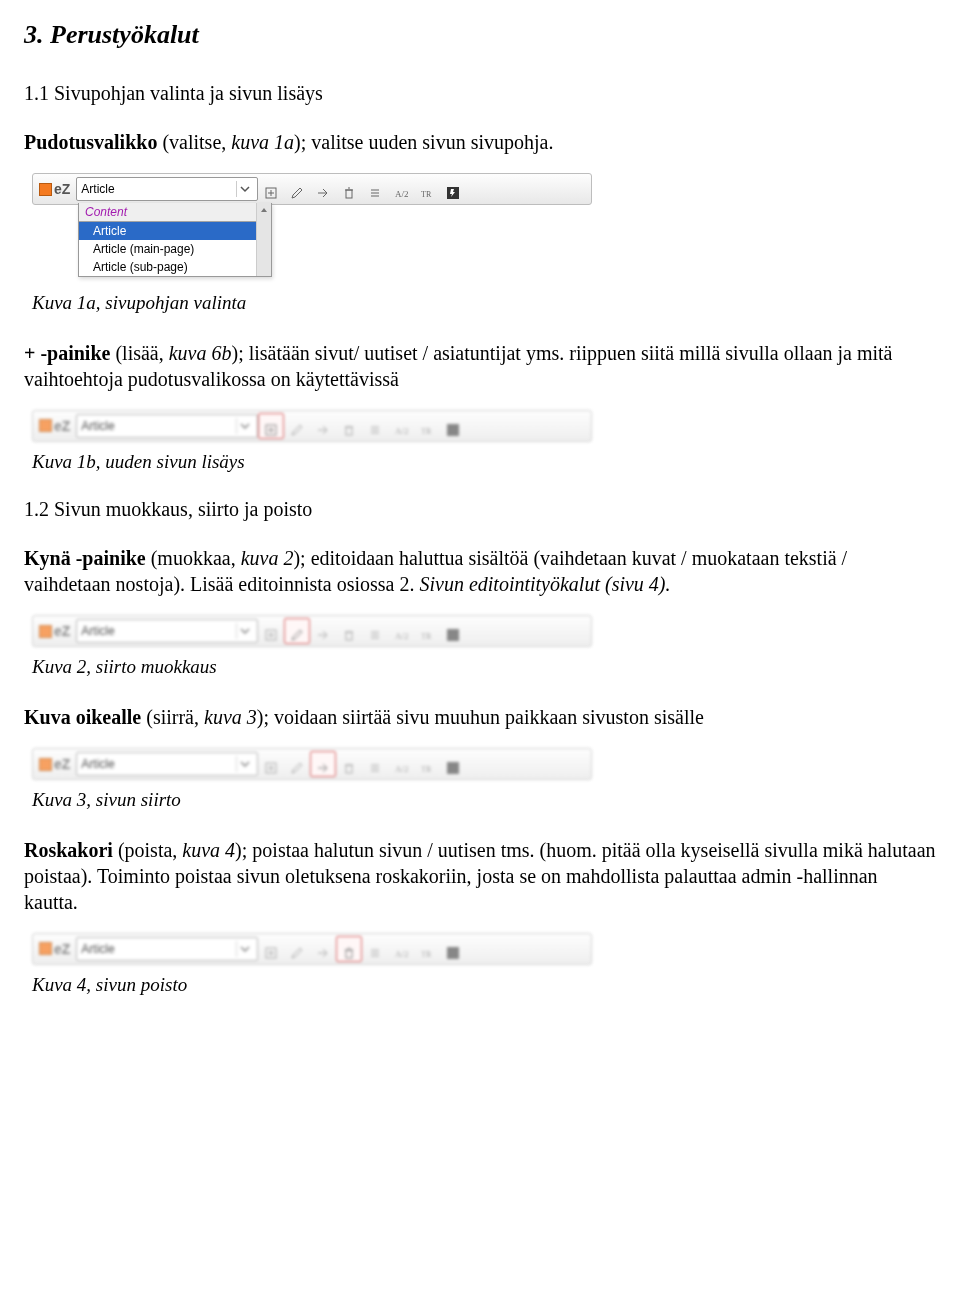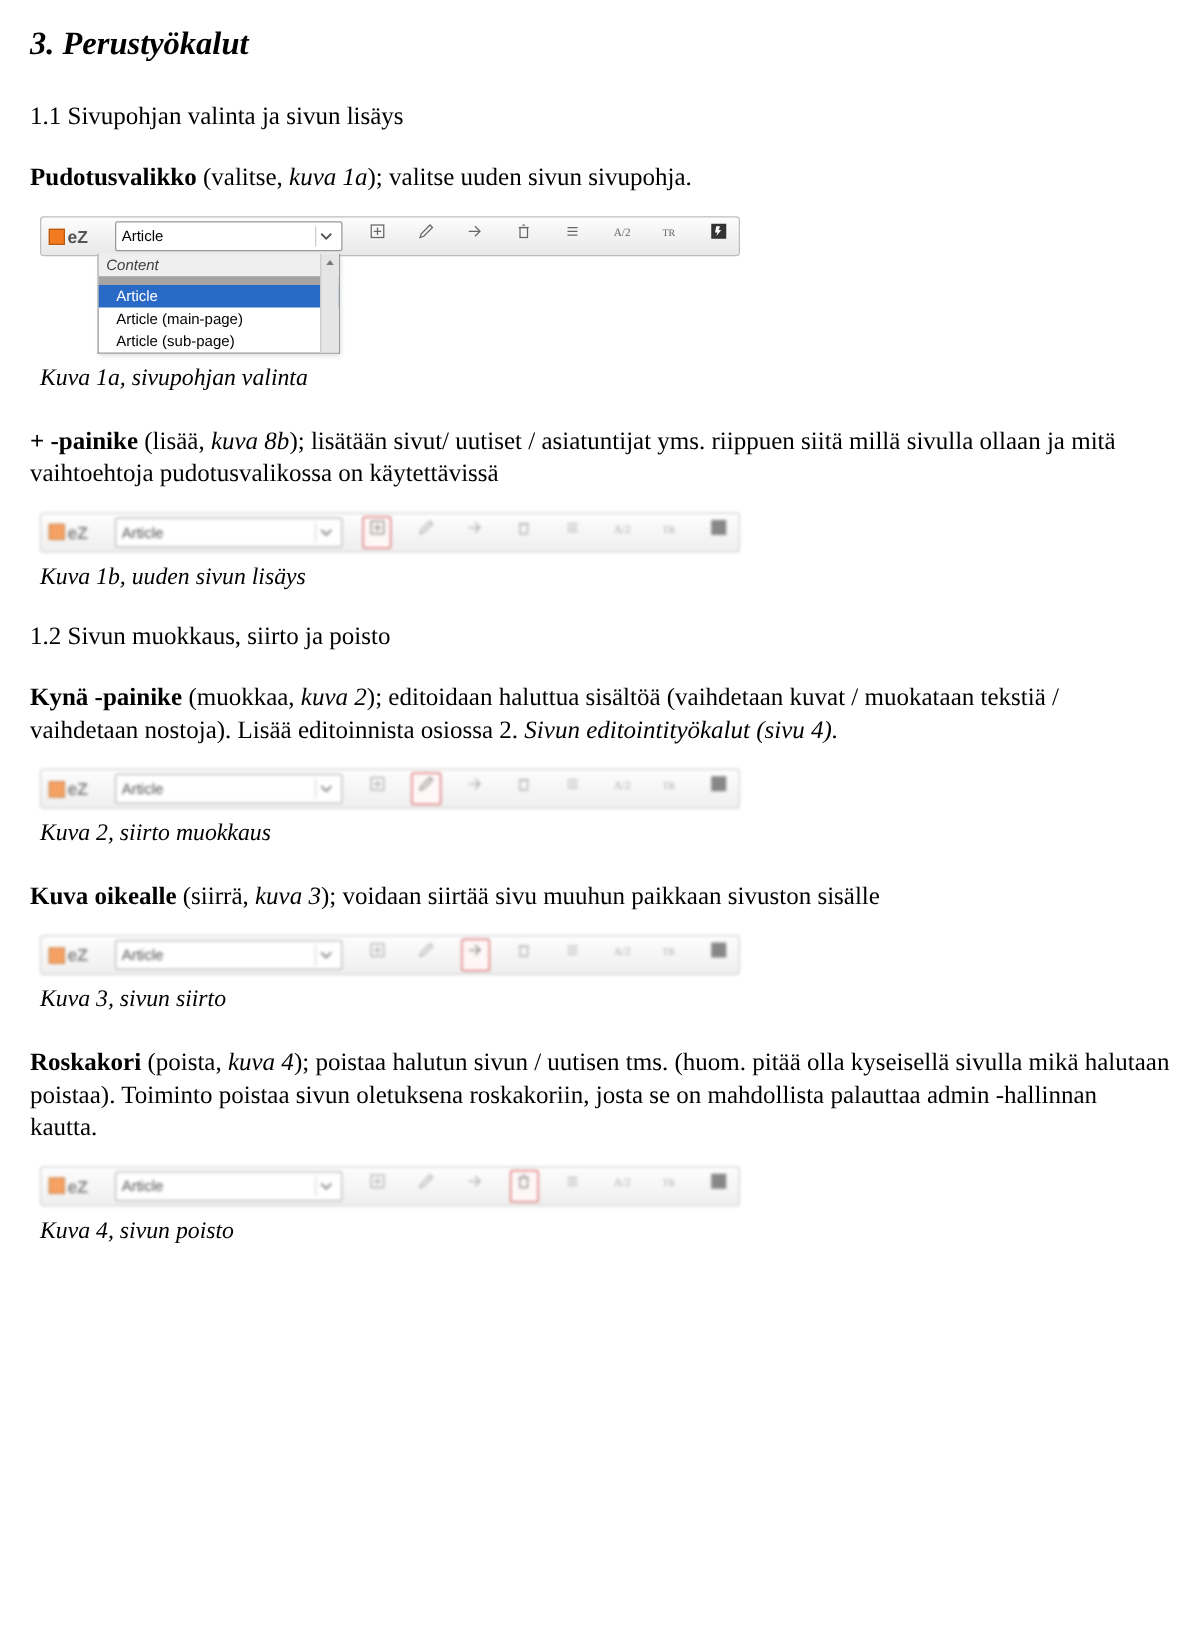--- a/index.html
+++ b/index.html
@@ -33,21 +33,21 @@
     display: flex;
     align-items: center;
     height: 32px;
     background: linear-gradient(#fdfdfd, #e8e8e8);
     border: 1px solid #bdbdbd;
     border-radius: 3px;
     padding: 2px 4px;
     margin: 4px 0 4px 8px;
     width: 560px;
     box-sizing: border-box;
-    gap: 16px;
+    gap: 0;
   }
   .toolbar-blur { filter: blur(1.4px); opacity: 0.7; }
   .ez-logo {
     display: flex; align-items: center; gap: 2px;
     font-family: Arial, sans-serif; font-weight: bold; font-size: 14px;
     color: #555; padding: 0 6px 0 2px;
   }
   .ez-logo .sq { width: 11px; height: 11px; background: #f47a20; border: 1px solid #b85a10; display: inline-block; }
   .tb-select {
     flex: 0 0 172px;
@@ -62,38 +62,38 @@
     position: relative;
   }
   .tb-select .chev {
     width: 16px; height: 16px; border-left: 1px solid #ccc;
     display: flex; align-items: center; justify-content: center;
   }
   .tb-btn {
     width: 24px; height: 24px;
     border: 1px solid transparent;
     border-radius: 2px;
-    display: flex; align-items: flex-start; justify-content: center;
+    display: flex; align-items: flex-end; justify-content: center;
     position: relative;
   }
   .tb-btn.hl { border: 1px solid #c82020; background: #fff4f4; }
   svg.icn { width: 16px; height: 16px; }
 
   
   .dd-wrap { position: relative; width: 560px; margin: 4px 0 4px 8px; }
   .dd-wrap .toolbar { margin: 0; }
   .dd-panel {
     position: absolute; left: 46px; top: 30px;
     width: 192px; background: #fff;
     border: 1px solid #999; border-top: none;
     font-family: Arial, sans-serif; font-size: 12px;
     z-index: 3;
     box-shadow: 1px 2px 4px rgba(0,0,0,.15);
   }
-  .dd-panel .grp { background: #efefef; padding: 2px 6px; color: #404040; font-style: italic; border-bottom: 7px solid #a3a3a3; }
+  .dd-panel .grp { background: #efefef; padding: 2px 6px; color: #a21caf; font-style: italic; border-bottom: 1px solid #a3a3a3; }
   .dd-panel .opt { padding: 2px 6px 2px 14px; }
   .dd-panel .opt.sel { background: #2a6ac7; color: #fff; }
   .dd-panel .scroll { position: absolute; right: 0; top: 0; bottom: 0; width: 14px; background: #e5e5e5; border-left: 1px solid #ccc; }
   .dd-panel .scroll .arr { height: 14px; display:flex;align-items:center;justify-content:center; }
   .dd-spacer { height: 74px; }
 </style>
 </head>
 <body>
 
 <h1 class="title">3. Perustyökalut</h1>
@@ -171,21 +171,21 @@
             <path d="M4 2l3 4H1z" fill="#777"></path>
           </svg>
         </div>
     </div>
   </div>
 </div>
 <div class="dd-spacer"></div>
 
 <p class="caption">Kuva 1a, sivupohjan valinta</p>
 
-<p><b>+ -painike</b> (lisää, <i>kuva 8b</i>); lisätään sivut/ uutiset / asiatuntijat yms. riippuen siitä millä sivulla ollaan ja mitä vaihtoehtoja pudotusvalikossa on käytettävissä</p>
+<p><b>+ -painike</b> (lisää, <i>kuva 6b</i>); lisätään sivut/ uutiset / asiatuntijat yms. riippuen siitä millä sivulla ollaan ja mitä vaihtoehtoja pudotusvalikossa on käytettävissä</p>
 
 <div class="toolbar-blur">
   <span class="ez-logo">
       <span class="sq"></span>
       <span>eZ</span>
     </span>
   <div class="tb-select">
       <span>Article</span>
       <span class="chev">
         <svg class="icn" viewBox="0 0 16 16">

